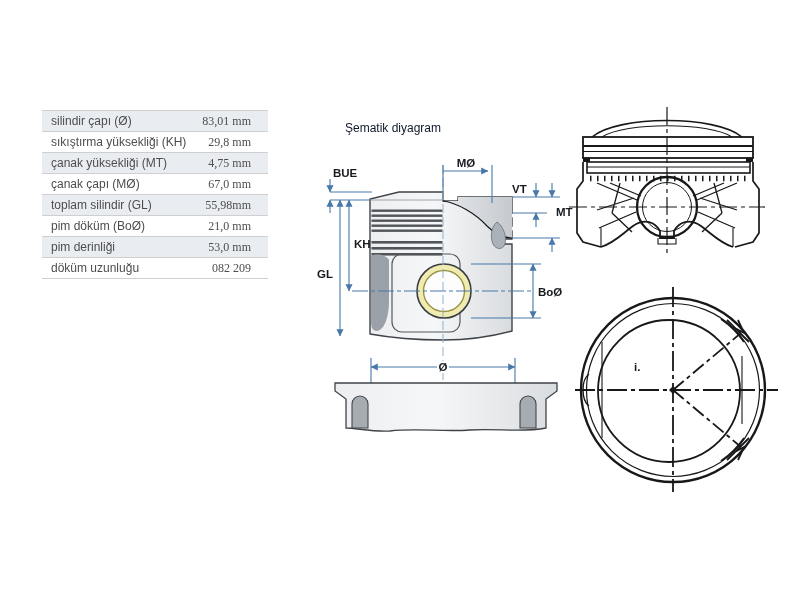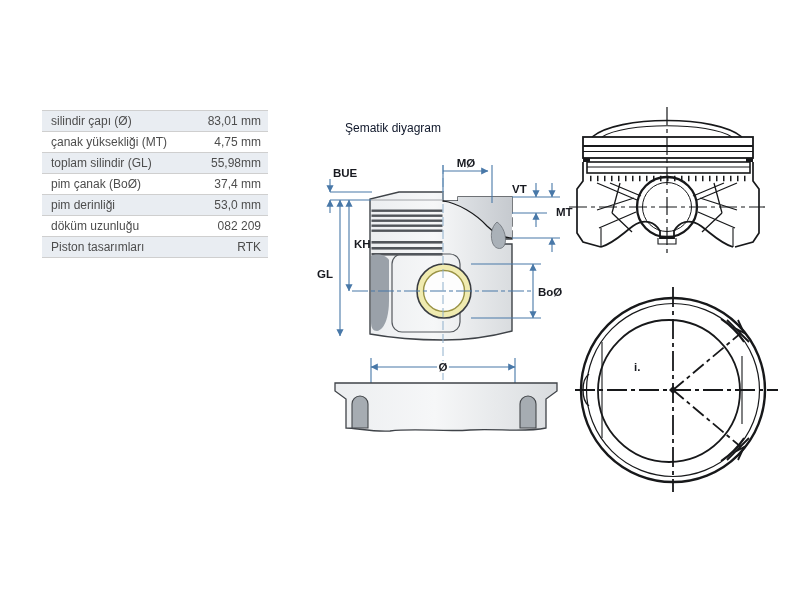--- a/index.html
+++ b/index.html
@@ -4,21 +4,21 @@
 <style>
   html,body{margin:0;padding:0;background:#fff;}
   #screen{position:relative;width:800px;height:600px;background:#ffffff;overflow:hidden;
           font-family:"Liberation Sans", sans-serif;}
   
   .spec-table{position:absolute;left:42px;top:110px;width:226px;border-top:1px solid #cfcfcf;}
   .spec-row{display:flex;justify-content:space-between;align-items:center;height:20px;
             border-bottom:1px solid #cfcfcf;font-size:12px;color:#4d4d4d;gap:12px;}
   .spec-row:nth-child(odd){background:#e9edf2;}
   .spec-label{padding-left:9px;white-space:nowrap;}
-  .spec-value{padding-right:7px;white-space:nowrap;text-align:right;}
+  .spec-value{padding-right:17px;white-space:nowrap;text-align:right;font-family:Liberation Serif, serif;}
   
   .diagram-title{position:absolute;left:345px;top:121px;width:200px;text-align:left;
                  font-size:12px;color:#0f172a;}
   svg{position:absolute;left:300px;top:100px;}
   svg text{font-family:"Liberation Sans", sans-serif;font-weight:bold;font-size:11.5px;fill:#181a20;}
   .dim{stroke:#4878A8;stroke-width:1.1;fill:none;}
   .cline{stroke:#8FB0CC;stroke-width:1;fill:none;stroke-dasharray:9 4;}
   .blk{stroke:#17181a;fill:none;}
   .halo{paint-order:stroke;stroke:#ffffff;stroke-width:4px;}
 </style>
@@ -26,42 +26,46 @@
 <body>
 
 <div id="screen">
 
   <div class="spec-table">
     <div class="spec-row">
       <span class="spec-label">silindir çapı (Ø)</span>
       <span class="spec-value">83,01 mm</span>
     </div>
     <div class="spec-row">
+      <span class="spec-label">sıkıştırma yüksekliği (KH)</span>
+      <span class="spec-value">29,8 mm</span>
+    </div>
+    <div class="spec-row">
       <span class="spec-label">çanak yüksekliği (MT)</span>
       <span class="spec-value">4,75 mm</span>
     </div>
     <div class="spec-row">
+      <span class="spec-label">çanak çapı (MØ)</span>
+      <span class="spec-value">67,0 mm</span>
+    </div>
+    <div class="spec-row">
       <span class="spec-label">toplam silindir (GL)</span>
       <span class="spec-value">55,98mm</span>
     </div>
     <div class="spec-row">
-      <span class="spec-label">pim çanak (BoØ)</span>
-      <span class="spec-value">37,4 mm</span>
+      <span class="spec-label">pim döküm (BoØ)</span>
+      <span class="spec-value">21,0 mm</span>
     </div>
     <div class="spec-row">
       <span class="spec-label">pim derinliği</span>
       <span class="spec-value">53,0 mm</span>
     </div>
     <div class="spec-row">
       <span class="spec-label">döküm uzunluğu</span>
       <span class="spec-value">082 209</span>
-    </div>
-    <div class="spec-row">
-      <span class="spec-label">Piston tasarımları</span>
-      <span class="spec-value">RTK</span>
     </div>
   </div>
 
   <div class="diagram-title">Şematik diyagram</div>
 
   <svg width="500" height="400" viewBox="300 100 500 400">
     <defs>
       <marker id="ar" viewBox="0 0 10 10" refX="9.5" refY="5" markerWidth="8.5" markerHeight="6.5" orient="auto-start-reverse">
         <path d="M0,0 L10,5 L0,10 Z" fill="#4878A8"></path>
       </marker>

